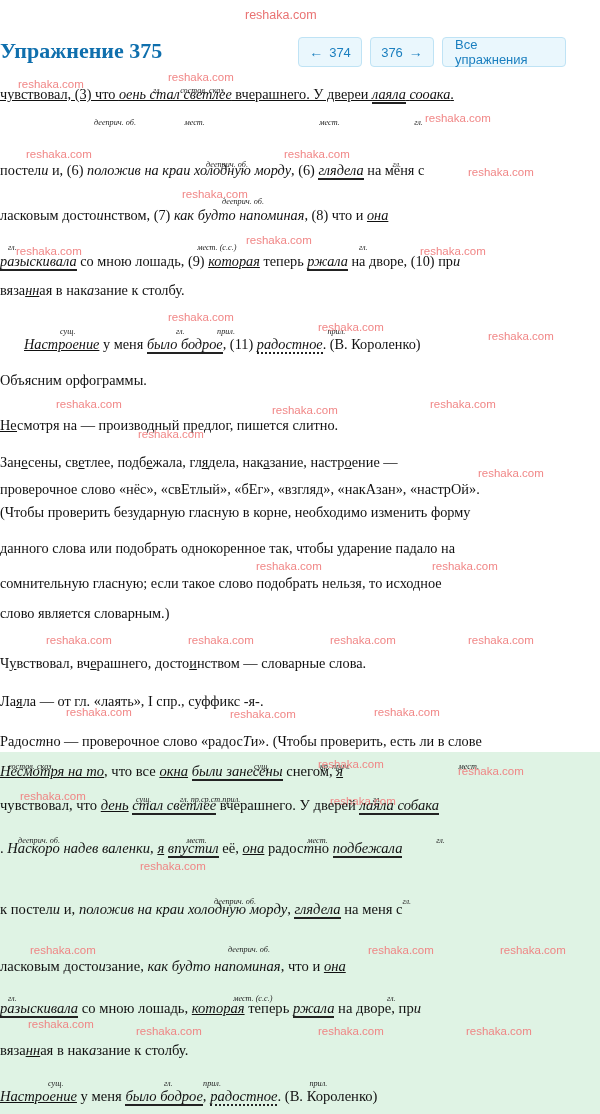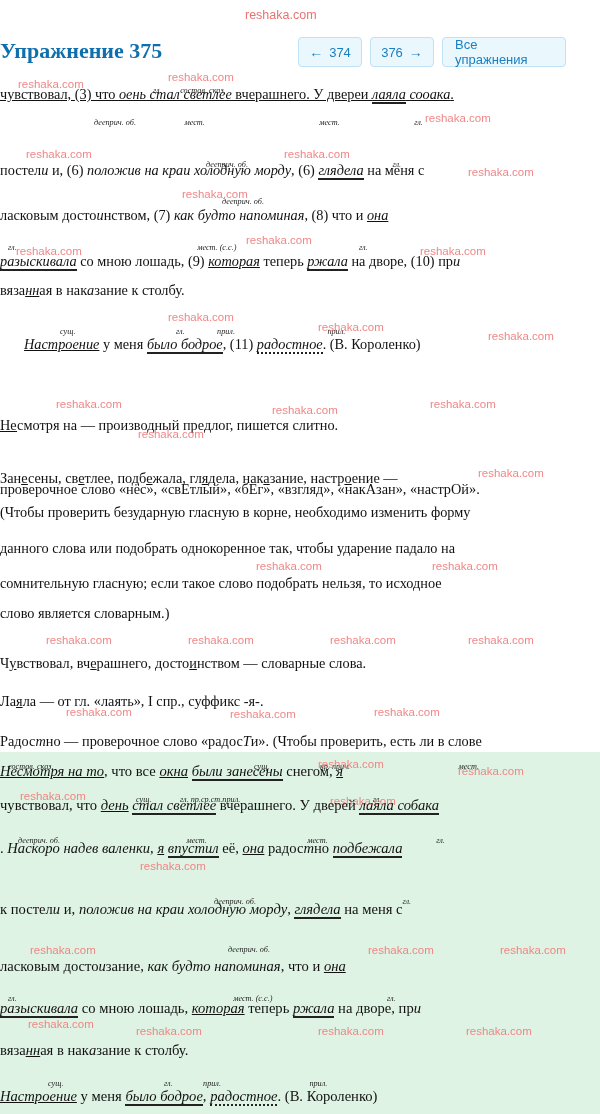--- a/index.html
+++ b/index.html
@@ -180,31 +180,32 @@
     <span class="lab sp" style="margin-left:96px;">гл.</span>
     <span class="lab sp" style="margin-left:28px;">прил.</span>
     <span class="lab sp" style="margin-left:88px;">прил.</span>
   </div>
   <div class="wm" style="left:318px; top:321px;">reshaka.com</div>
   <div class="wm" style="left:488px; top:330px;">reshaka.com</div>
   <div class="line" style="top:336px;padding-left:24px;">
     <span class="ital u1">Настроение</span><span> у меня </span><span class="ital u2">было бодрое</span><span>, (11) </span><span class="ital wavy">радостное</span><span>. (В. Короленко)</span>
   </div>
 
+  <div class="line" style="top:372px;">Объясним орфограммы.</div>
 
   <div class="wm" style="left:56px; top:398px;">reshaka.com</div>
   <div class="wm" style="left:272px; top:404px;">reshaka.com</div>
   <div class="wm" style="left:430px; top:398px;">reshaka.com</div>
   <div class="line" style="top:417px;">
     <span class="u1">Не</span><span>смотря на — производный предлог, пишется слитно.</span>
   </div>
 
   <div class="wm" style="left:138px; top:428px;">reshaka.com</div>
 
-  <div class="line" style="top:454px;margin-top:16px;">
+  <div class="line" style="top:454px;">
     <span>Зан</span><span class="u1">е</span><span>сены, св</span><span class="u1">е</span><span>тлее, подб</span><span class="u1">е</span><span>жала, гл</span><span class="u1">я</span><span>дела, нак</span><span class="u1">а</span><span>зание, настр</span><span class="u1">о</span><span>ение —</span>
   </div>
   <div class="wm" style="left:478px; top:467px;">reshaka.com</div>
   <div class="line" style="top:481px;">проверочное слово «нёс», «свЕтлый», «бЕг», «взгляд», «накАзан», «настрОй».</div>
   <div class="line" style="top:504px;">(Чтобы проверить безударную гласную в корне, необходимо изменить форму</div>
   <div class="line" style="top:540px;">данного слова или подобрать однокоренное так, чтобы ударение падало на</div>
   <div class="wm" style="left:256px; top:560px;">reshaka.com</div>
   <div class="wm" style="left:432px; top:560px;">reshaka.com</div>
   <div class="line" style="top:575px;">сомнительную гласную; если такое слово подобрать нельзя, то исходное</div>
   <div class="line" style="top:605px;">слово является словарным.)</div>

